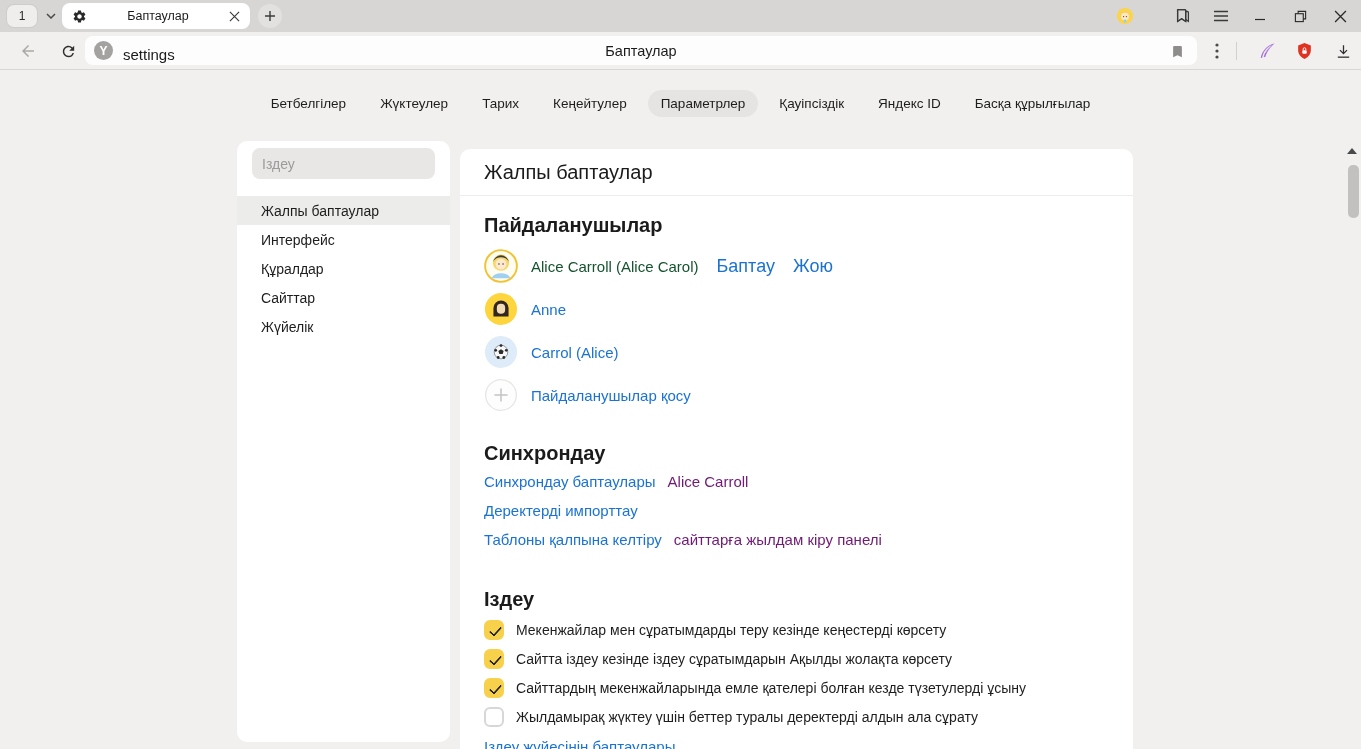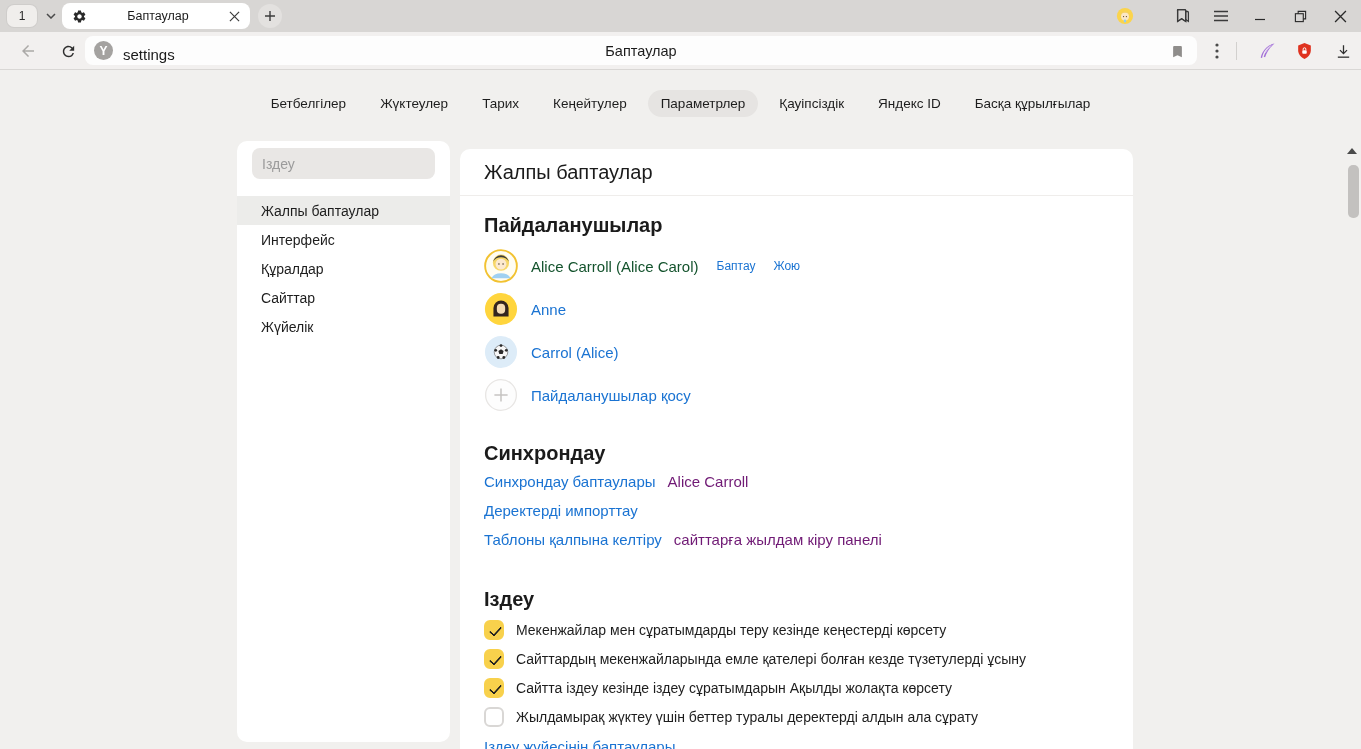--- a/index.html
+++ b/index.html
@@ -51,21 +51,21 @@
            font-size:20px; color:#1b1b1b; }
   .mbody { padding:20px 24px 0 24px; }
   .section-h { font-size:20px; font-weight:bold; color:#1b1b1b; line-height:18px; }
   .link { color:#1a73d2; cursor:pointer; text-decoration:none; }
   .note { color:#701a75; }
 
   .users-list { margin-top:15px; }
   .user-row { display:flex; align-items:center; height:34px; margin-bottom:9px; }
   .avatar { width:34px; height:34px; margin-right:13px; flex:0 0 auto; }
   .user-name { font-size:15px; color:#14532d; }
-  .user-actions { display:flex; gap:18px; margin-left:18px; font-size:12px; }
+  .user-actions { display:flex; gap:18px; margin-left:18px; font-size:18px; }
   .user-link { font-size:15px; }
 
   .sync-sec { margin-top:32px; }
   .sync-rows { margin-top:5px; }
   .sync-row { height:29px; display:flex; align-items:center; font-size:15px; }
   .sync-row .note { margin-left:12px; }
 
   .search-sec { margin-top:36px; }
   .chk-rows { margin-top:7px; }
   .chk-row { height:29px; display:flex; align-items:center; font-size:14px; color:#1d1d1d; }
@@ -314,25 +314,25 @@
 
       <div class="search-sec">
         <div class="section-h">Іздеу</div>
         <div class="chk-rows">
           <div class="chk-row">
             <span class="checkbox checked"></span>
             <span>Мекенжайлар мен сұратымдарды теру кезінде кеңестерді көрсету</span>
           </div>
           <div class="chk-row">
             <span class="checkbox checked"></span>
-            <span>Сайттардың мекенжайларында емле қателері болған кезде түзетулерді ұсыну</span>
+            <span>Сайтта іздеу кезінде іздеу сұратымдарын Ақылды жолақта көрсету</span>
           </div>
           <div class="chk-row">
             <span class="checkbox checked"></span>
-            <span>Сайтта іздеу кезінде іздеу сұратымдарын Ақылды жолақта көрсету</span>
+            <span>Сайттардың мекенжайларында емле қателері болған кезде түзетулерді ұсыну</span>
           </div>
           <div class="chk-row">
             <span class="checkbox"></span>
             <span>Жылдамырақ жүктеу үшін беттер туралы деректерді алдын ала сұрату</span>
           </div>
         </div>
         <div class="footer-link link">Іздеу жүйесінің баптаулары</div>
       </div>
 
     </div>

